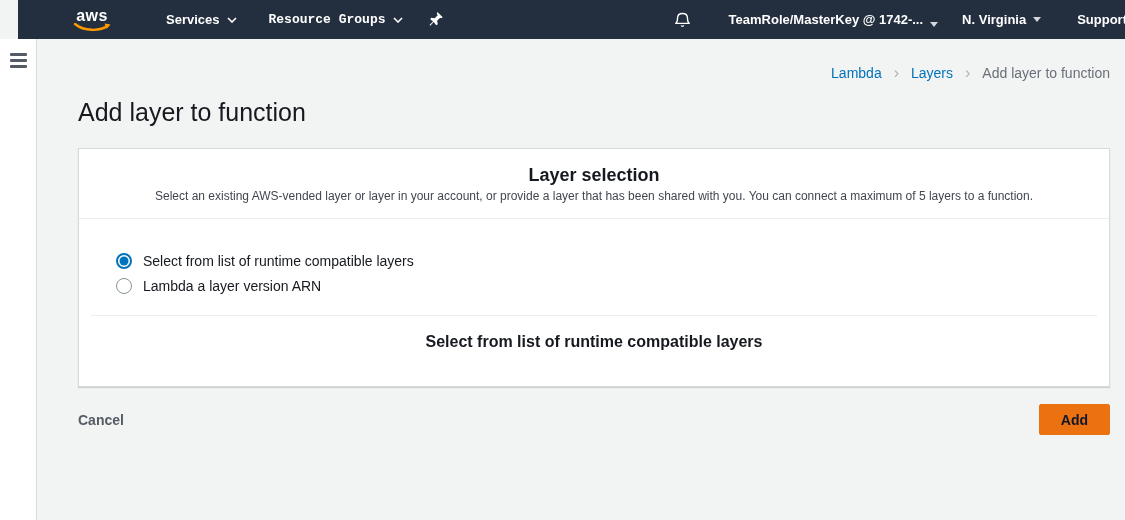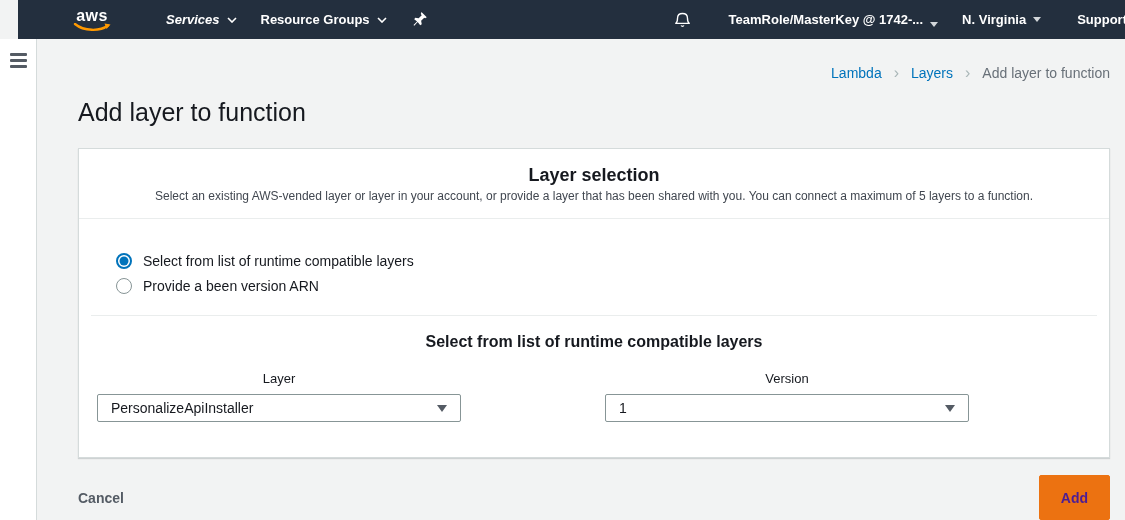--- a/index.html
+++ b/index.html
@@ -11,22 +11,22 @@
     position:absolute; left:18px; top:0; width:1125px; height:39px;
     background:#232f3e; display:flex; align-items:center;
     padding:0 10px 0 55px; color:#fff;
   }
   .logo { display:flex; flex-direction:column; align-items:center; cursor:pointer; margin-top:2px; }
   .logo-text { font-size:16px; font-weight:700; letter-spacing:.5px; line-height:14px; color:#fff; }
   .nav-item {
     display:flex; align-items:center; gap:7px;
     font-size:13px; font-weight:700; color:#fff; cursor:pointer; white-space:nowrap;
   }
-  .nav-item.svc { margin-left:55px;font-style:italic; }
-  .nav-item.rg  { margin-left:24px; }
+  .nav-item.svc { margin-left:55px; }
+  .nav-item.rg  { margin-left:32px;font-family:Liberation Mono, monospace; }
   .pin-btn { margin-left:26px; cursor:pointer; display:flex; align-items:center; }
   .topnav .spacer { flex:1; }
   .bell-btn { cursor:pointer; display:flex; align-items:center; }
   .nav-item.account { margin-left:38px;align-items:flex-end; }
   .nav-item.region  { margin-left:24px; }
   .nav-item.support { margin-left:36px; margin-right:6px; }
   .tri-down { width:0; height:0; border-left:4px solid transparent; border-right:4px solid transparent; border-top:5px solid #d3d7db; }
 
   
   .side-strip {
@@ -82,23 +82,23 @@
     height:28px; border:1px solid #879596; border-radius:2px; background:#fff;
     display:flex; align-items:center; justify-content:space-between;
     padding:0 13px; font-size:14px; color:#16191f; cursor:pointer;
   }
   .select-caret { width:0; height:0; border-left:5.5px solid transparent; border-right:5.5px solid transparent; border-top:7px solid #545b64; }
 
   
   .actions { width:1032px; display:flex; justify-content:space-between; align-items:center; margin-top:17px; }
   .cancel-btn { font-size:14px; font-weight:700; color:#545b64; background:none; border:none; cursor:pointer; font-family:inherit; }
   .add-btn {
-    margin-left:30px; height:45px; padding:0 21px;
+    margin-left:30px; height:31px; padding:0 21px;
     background:#ec7211; border:1px solid #ec7211; border-radius:2px;
-    color:#4c1d95; font-size:14px; font-weight:700; cursor:pointer; font-family:inherit;
+    color:#0f172a; font-size:14px; font-weight:700; cursor:pointer; font-family:inherit;
   }
 </style>
 </head>
 <body>
 
 <header class="topnav">
   <div class="logo">
     <span class="logo-text">aws</span>
     <svg width="38" height="9" viewBox="0 0 38 9">
       <path d="M2 1 C 11 8.5, 27 8.5, 35 2.5" stroke="#ff9900" stroke-width="2.4" fill="none" stroke-linecap="round"></path>
@@ -178,44 +178,28 @@
 
     <div class="card-body">
 
       <div class="radio-group">
         <div class="radio-row">
           <span class="radio-circle selected"></span>
           <span class="radio-label">Select from list of runtime compatible layers</span>
         </div>
         <div class="radio-row">
           <span class="radio-circle"></span>
-          <span class="radio-label">Provide a been version ARN</span>
+          <span class="radio-label">Lambda a layer version ARN</span>
         </div>
       </div>
 
       <div class="inset-divider"></div>
 
       <h3 class="section-title">Select from list of runtime compatible layers</h3>
 
-      <div class="form-row">
-        <div class="field">
-          <div class="field-label">Layer</div>
-          <div class="select-box">
-            <span>PersonalizeApiInstaller</span>
-            <span class="select-caret"></span>
-          </div>
-        </div>
-        <div class="field">
-          <div class="field-label">Version</div>
-          <div class="select-box">
-            <span>1</span>
-            <span class="select-caret"></span>
-          </div>
-        </div>
-      </div>
 
     </div>
   </section>
 
   <div class="actions">
     <button class="cancel-btn">Cancel</button>
     <button class="add-btn">Add</button>
   </div>
 
 </main>

